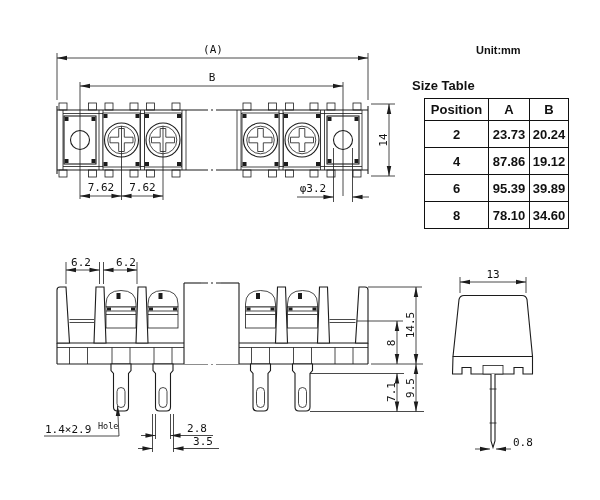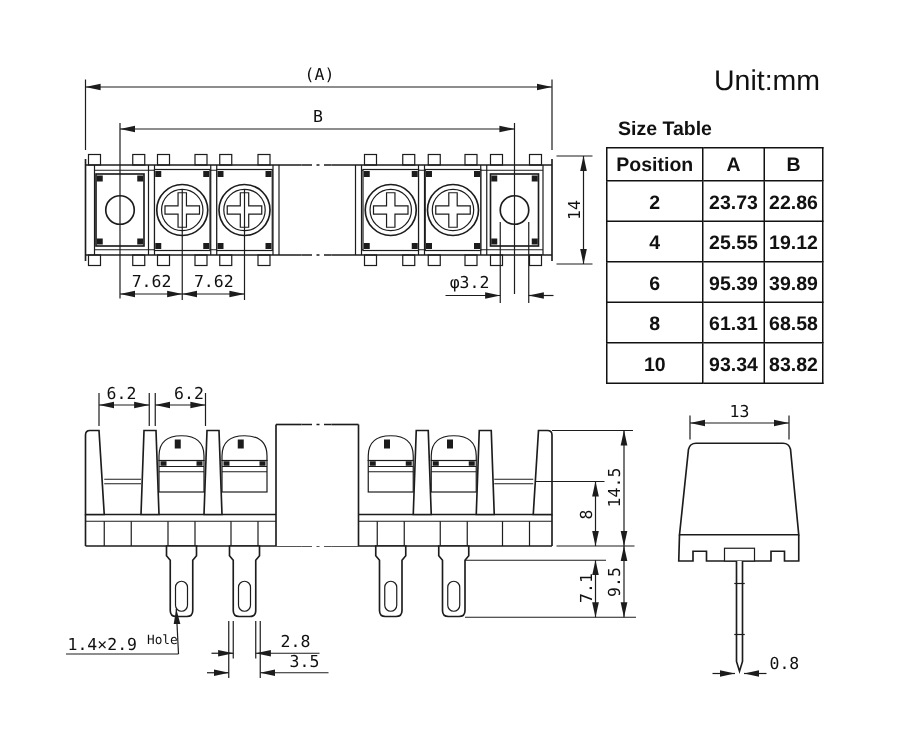--- a/index.html
+++ b/index.html
@@ -7,23 +7,23 @@
          font-family:"Liberation Sans",sans-serif;color:#111;}
   #drawing{position:absolute;left:0;top:0;}
   .objline{stroke:#1c1c1c;stroke-width:1.1;fill:none;}
   .thin{stroke:#1c1c1c;stroke-width:0.8;fill:none;}
   .dim{stroke:#1c1c1c;stroke-width:0.8;fill:none;}
   .brk{stroke:#1c1c1c;stroke-width:1.0;fill:none;stroke-dasharray:7 3 2 3;}
   .whitefill{fill:#ffffff;}
   .darkfill{fill:#1c1c1c;stroke:none;}
   .dim-label{font-family:"DejaVu Sans Mono",monospace;font-size:11px;fill:#111;}
   .dim-label-sm{font-family:"DejaVu Sans Mono",monospace;font-size:8.5px;fill:#111;}
-  #unit-label{position:absolute;left:476px;top:44px;font-size:19px;font-weight:normal;}
+  #unit-label{position:absolute;left:476px;top:44px;font-size:11px;font-weight:bold;}
   #table-title{position:absolute;left:412px;top:78px;font-size:13px;font-weight:bold;text-align:center;}
-  #size-table{position:absolute;left:404px;top:98px;border-collapse:collapse;table-layout:fixed;border-radius:13px;}
+  #size-table{position:absolute;left:424px;top:98px;border-collapse:collapse;table-layout:fixed;border-radius:13px;}
   #size-table th,#size-table td{border:1.6px solid #111;text-align:center;vertical-align:middle;
     font-size:13px;font-weight:bold;padding:0;}
   #size-table th{height:21px;}
   #size-table td{height:26px;}
   .col-pos{width:63px;} .col-a{width:40px;} .col-b{width:38px;}
 </style>
 </head>
 <body>
 
 <div id="stage">
@@ -298,38 +298,33 @@
 <table id="size-table">
   <tbody>
         <tr>
     <th class="col-pos">Position</th>
     <th class="col-a">A</th>
     <th class="col-b">B</th>
   </tr>
   <tr>
     <td>2</td>
     <td>23.73</td>
-    <td>22.86</td>
+    <td>20.24</td>
   </tr>
   <tr>
     <td>4</td>
-    <td>25.55</td>
+    <td>87.86</td>
     <td>19.12</td>
   </tr>
   <tr>
     <td>6</td>
     <td>95.39</td>
     <td>39.89</td>
   </tr>
   <tr>
     <td>8</td>
-    <td>61.31</td>
-    <td>68.58</td>
-  </tr>
-  <tr>
-    <td>10</td>
-    <td>93.34</td>
-    <td>83.82</td>
+    <td>78.10</td>
+    <td>34.60</td>
   </tr>
 </tbody>
     </table>
 
 </div>
 
 </body></html>

